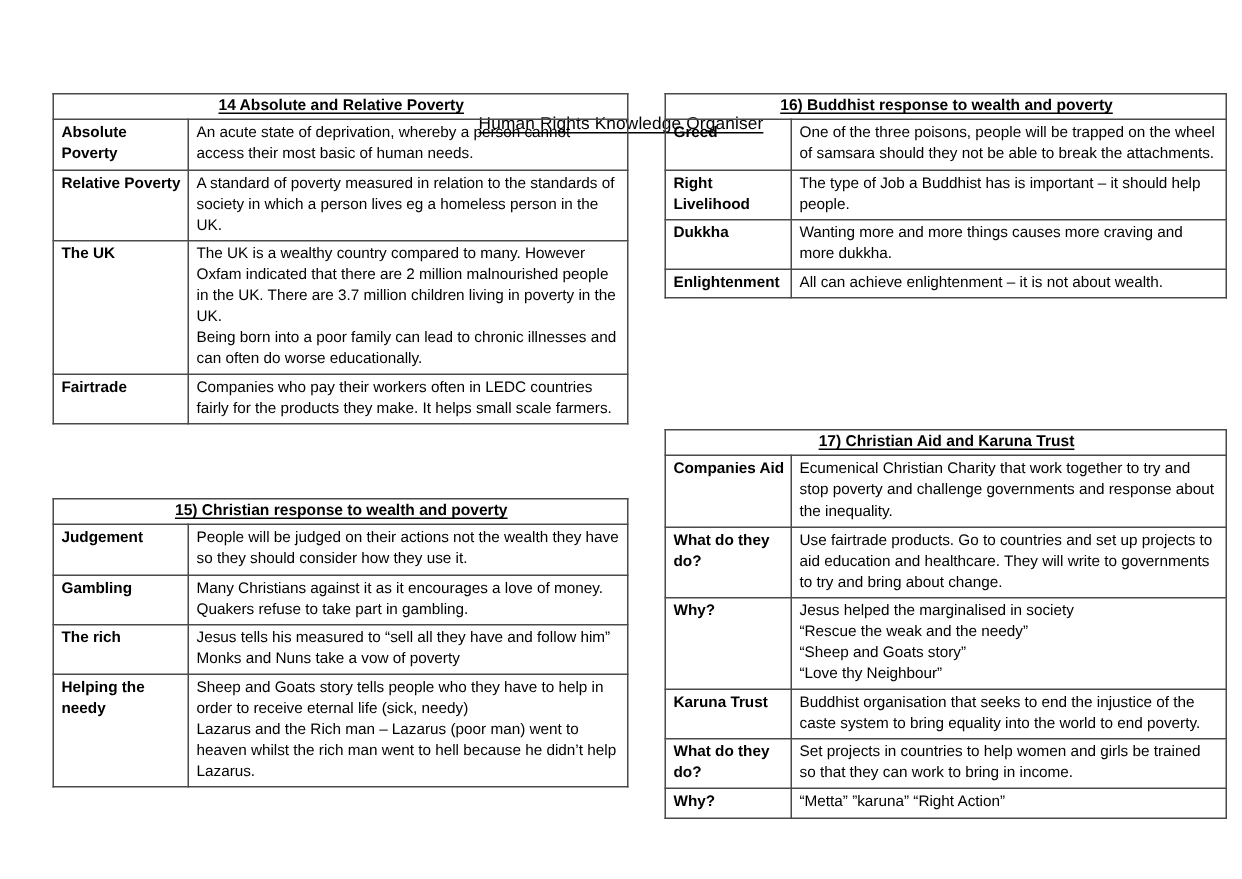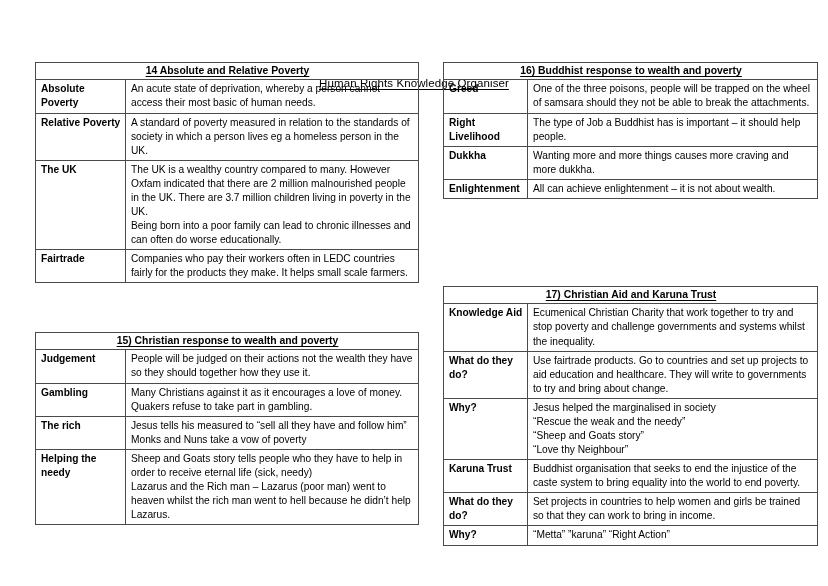--- a/index.html
+++ b/index.html
@@ -129,21 +129,21 @@
     <colgroup>
         <col class="c-label">
         <col class="c-desc">
       </colgroup>
     <tbody>
       <tr>
         <td class="tbl-title" colspan="2"><span>15) Christian response to wealth and poverty</span></td>
       </tr>
       <tr>
         <td class="label-cell">Judgement</td>
-        <td class="multi-line">People will be judged on their actions not the wealth they have so they should together how they use it.</td>
+        <td class="multi-line">People will be judged on their actions not the wealth they have so they should consider how they use it.</td>
       </tr>
       <tr>
         <td class="label-cell">Gambling</td>
         <td class="multi-line">Many Christians against it as it encourages a love of money. Quakers refuse to take part in gambling.</td>
       </tr>
       <tr>
         <td class="label-cell">The rich</td>
         <td class="multi-line">Jesus tells his measured to “sell all they have and follow him”
 Monks and Nuns take a vow of poverty</td>
       </tr>
@@ -186,22 +186,22 @@
   <table class="organiser-table" id="table-17">
     <colgroup>
         <col class="c-label">
         <col class="c-desc">
       </colgroup>
     <tbody>
       <tr>
         <td class="tbl-title" colspan="2"><span>17) Christian Aid and Karuna Trust</span></td>
       </tr>
       <tr>
-        <td class="label-cell">Knowledge Aid</td>
-        <td class="multi-line">Ecumenical Christian Charity that work together to try and stop poverty and challenge governments and systems whilst the inequality.</td>
+        <td class="label-cell">Companies Aid</td>
+        <td class="multi-line">Ecumenical Christian Charity that work together to try and stop poverty and challenge governments and response about the inequality.</td>
       </tr>
       <tr>
         <td class="label-cell">What do they do?</td>
         <td class="multi-line">Use fairtrade products. Go to countries and set up projects to aid education and healthcare. They will write to governments to try and bring about change.</td>
       </tr>
       <tr>
         <td class="label-cell">Why?</td>
         <td class="multi-line">Jesus helped the marginalised in society
 “Rescue the weak and the needy”
 “Sheep and Goats story”

